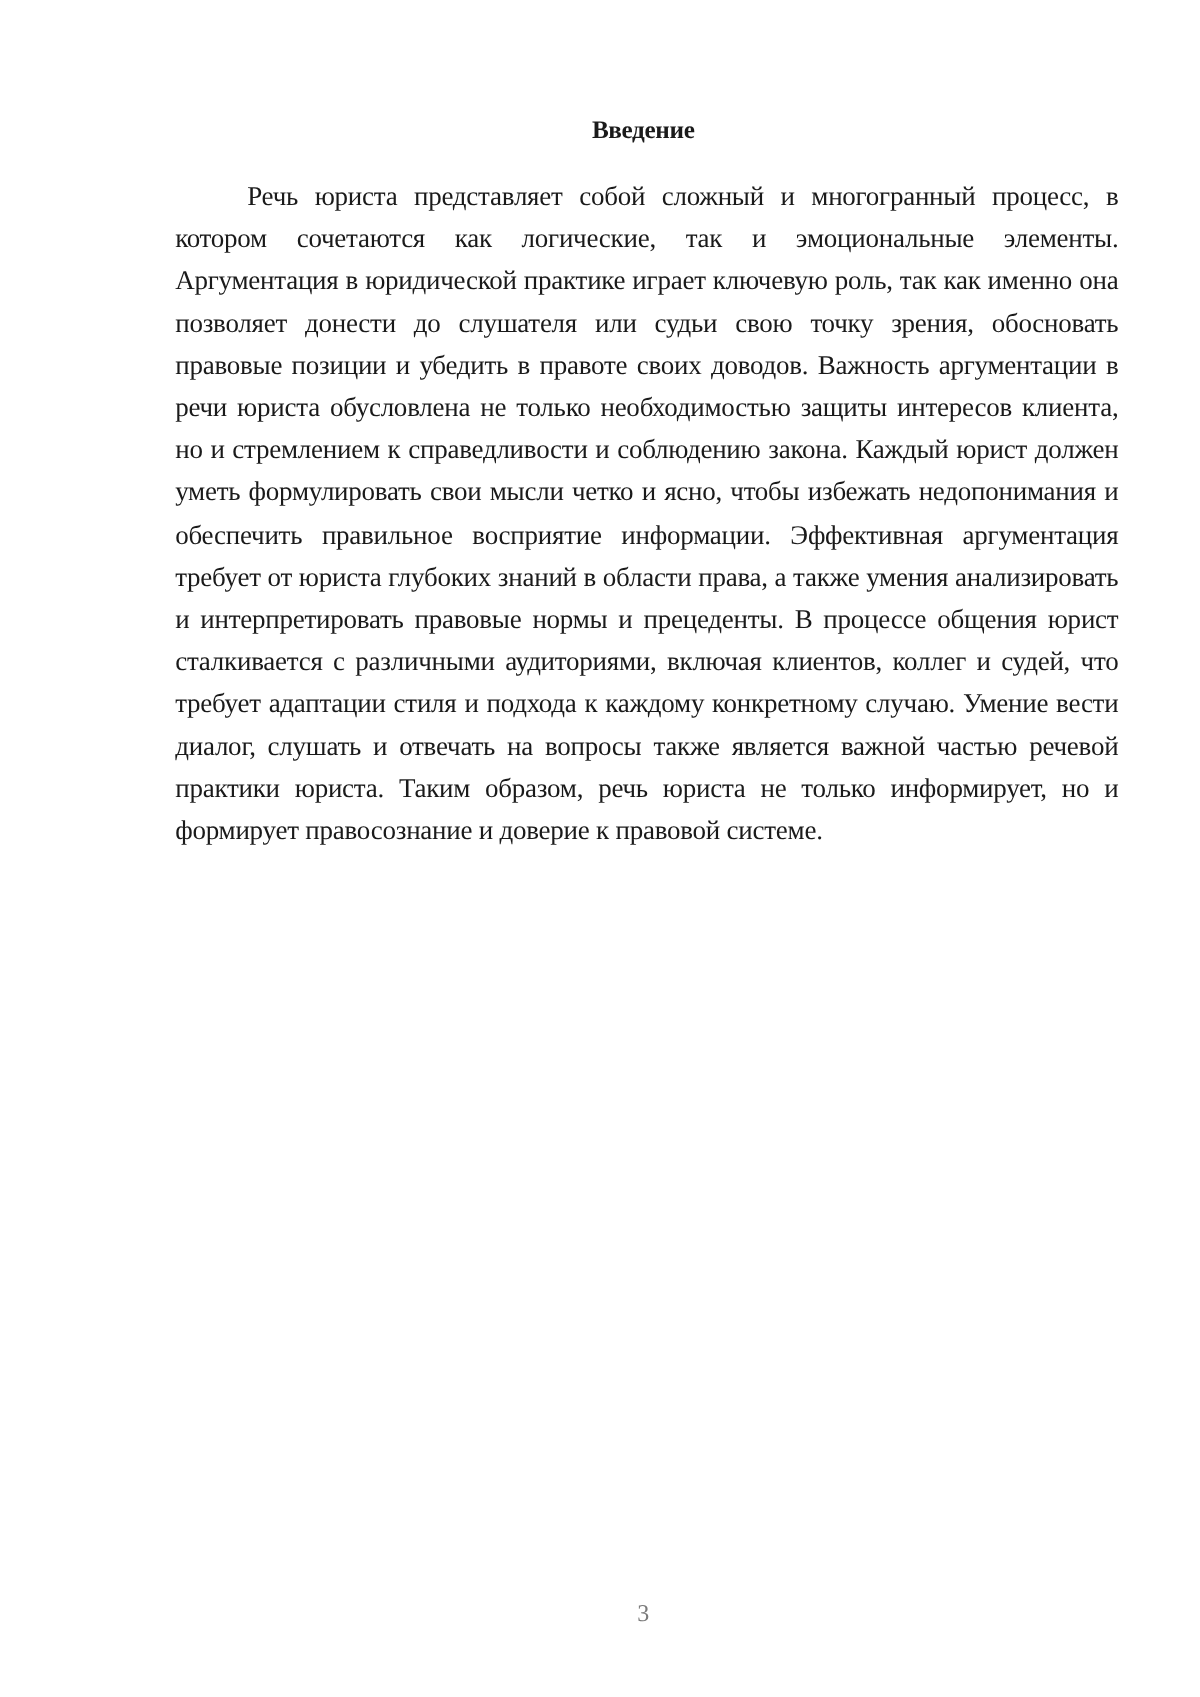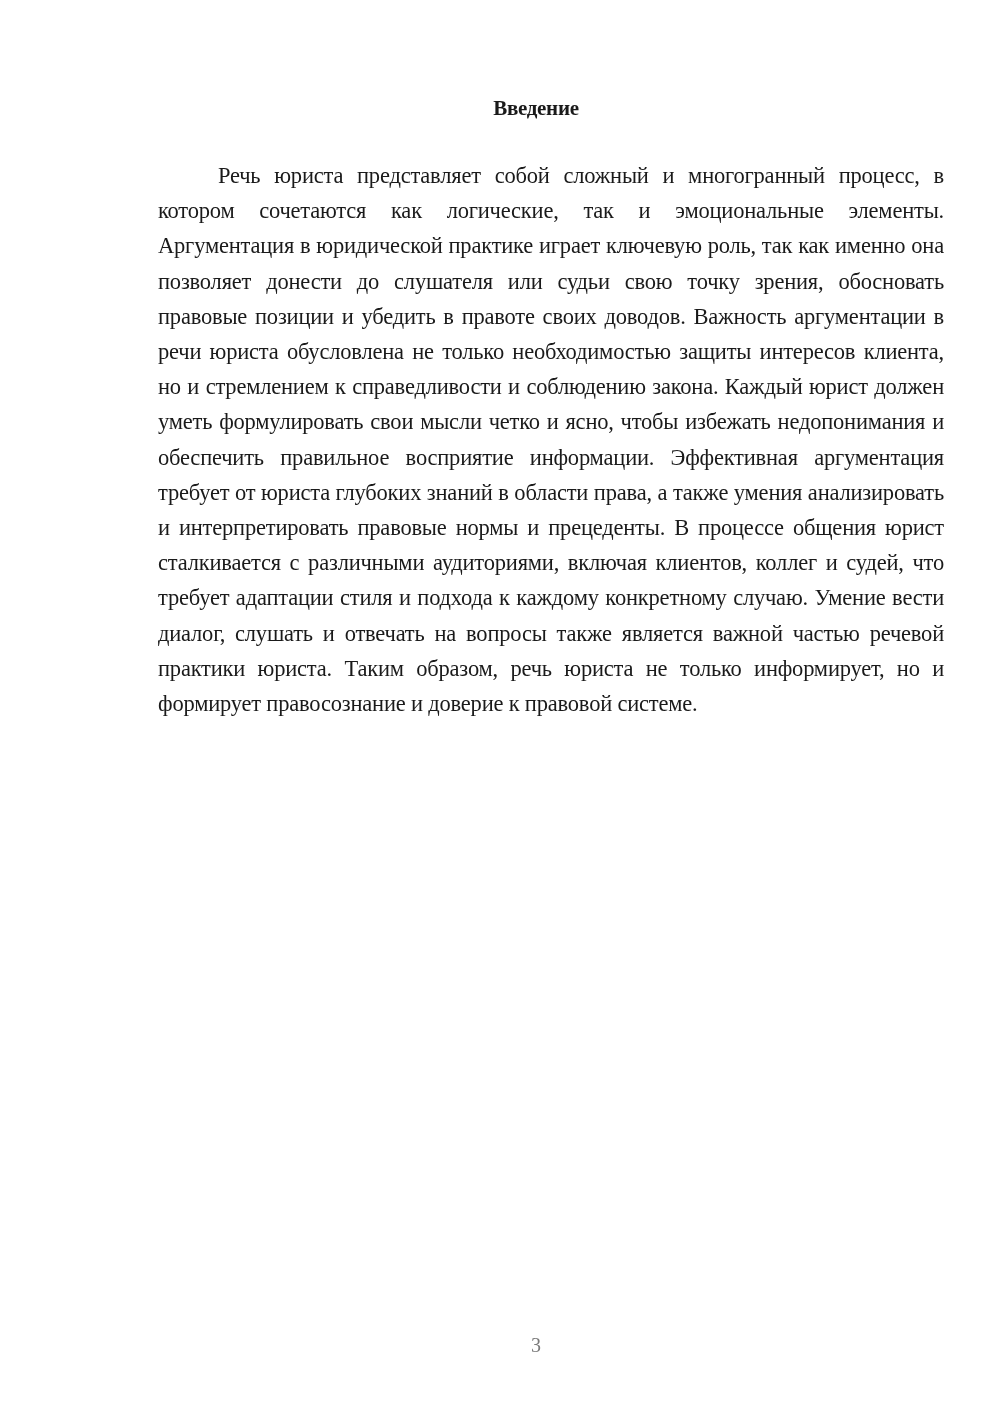--- a/index.html
+++ b/index.html
@@ -10,21 +10,21 @@
     font-family: "Liberation Serif", "DejaVu Serif", serif;
   }
   .title {
     position: absolute; top: 96px; left: 0; width: 1072px;
     text-align: center; font-weight: bold; font-size: 21px;
     letter-spacing: -0.3px;
   }
   .body-text {
     position: absolute; top: 143px; left: 143px; width: 786px;
     font-size: 22.5px; line-height: 35.2px; text-align: justify;
-    text-indent: 60px; margin: 15px;
+    text-indent: 60px; margin: 3px;
     letter-spacing: -0.2px;
   }
   .page-number {
     position: absolute; top: 1334px; left: 0; width: 1072px;
     text-align: center; font-size: 20px; color: #7a7a7a;
   }
 </style>
 </head>
 <body>
 

